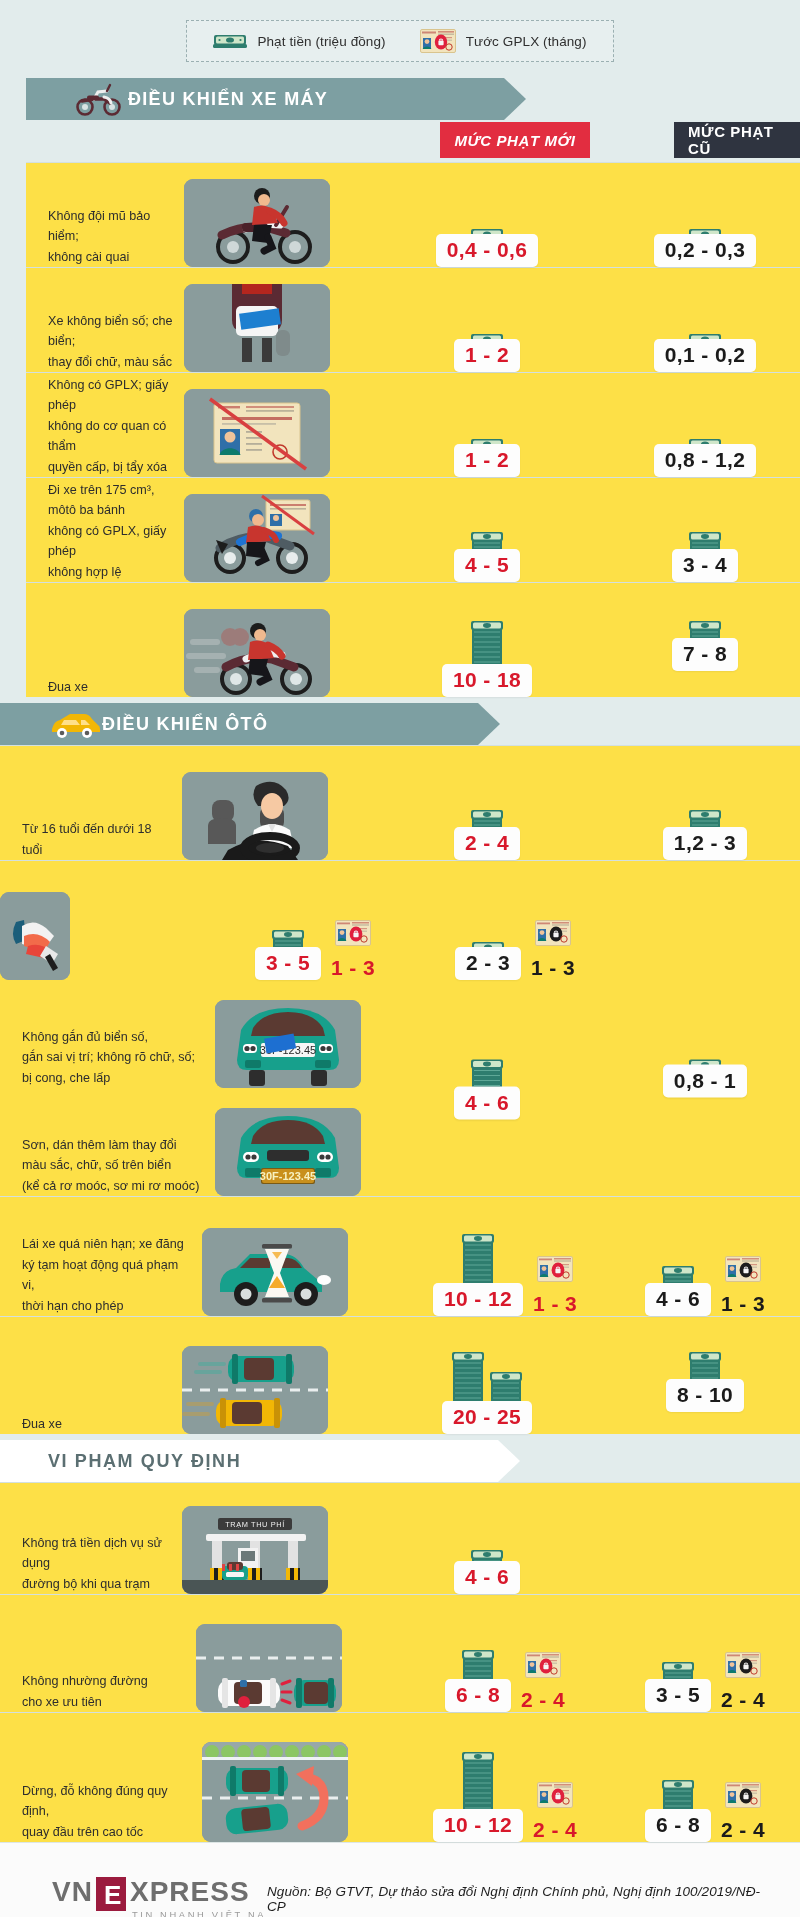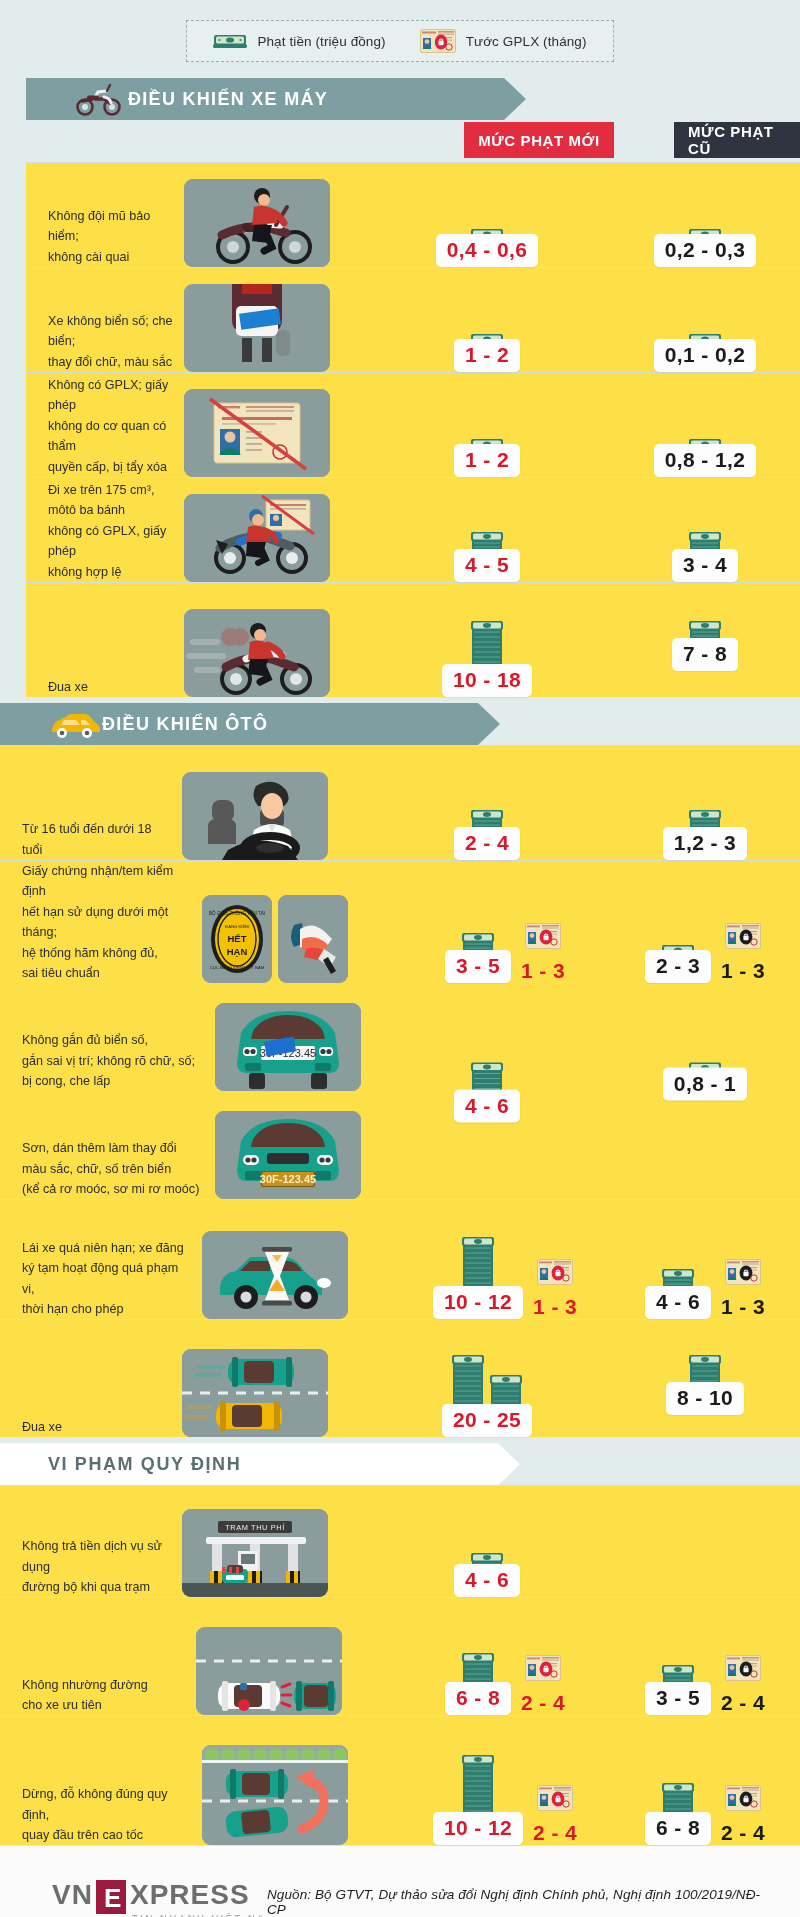--- a/index.html
+++ b/index.html
@@ -50,21 +50,21 @@
   .sec.light .title { color:#5b6f72; margin-left:48px; letter-spacing:1.6px;}
 
   
   .header-row { position:relative; height:42px; }
   .chip {
     position:absolute; top:2px; height:36px;
     display:flex; align-items:center; justify-content:center;
     color:#fff; font-size:15px; font-weight:bold; letter-spacing:.6px;
     padding: 0 14px;
   }
-  .chip.new { left:438px; width:150px; background:#e22d40; }
+  .chip.new { left:414px; width:150px; background:#e22d40;font-style:italic; }
   .chip.old { left:648px; width:136px; background:#2f3440; }
 
   
   .divider {
     position:absolute; left:612px; top:0; bottom:0;
     border-left:2px dashed #b3c6c6;
   }
 
   
   .rows { position:relative; }
@@ -572,38 +572,21 @@
                     <ellipse cx="17" cy="7.5" rx="4" ry="2.4" fill="#2e7d6e"></ellipse>
                   </svg>
               </div>
               <div class="pill dark">1,2 - 3</div>
             </div>
           </div>
         </div>
       </div>
 
       <div class="row" style="min-height:120px;">
-        <div class="desc" style="white-space:pre-line;">Giấy chứng nhận/tem kiểm định
-hết hạn sử dụng dưới một tháng;
-hệ thống hãm không đủ,
-sai tiêu chuẩn</div>
         <div class="thumbwrap">
-          <div class="thumb half">
-            <svg viewBox="0 0 70 88">
-              <rect width="70" height="88" fill="#8a9c9c"></rect>
-              <ellipse cx="35" cy="44" rx="26" ry="34" fill="#1d1d1d"></ellipse>
-              <ellipse cx="35" cy="44" rx="22" ry="30" fill="#f2c200"></ellipse>
-              <ellipse cx="35" cy="44" rx="19" ry="27" fill="none" stroke="#1d1d1d" stroke-width="1.4"></ellipse>
-              <text x="35" y="20" font-size="4.6" fill="#1d1d1d" text-anchor="middle" font-family="Liberation Sans, sans-serif">BỘ GIAO THÔNG VẬN TẢI</text>
-              <text x="35" y="33" font-size="4.2" fill="#1d1d1d" text-anchor="middle" font-family="Liberation Sans, sans-serif">ĐĂNG KIỂM</text>
-              <text x="35" y="47" font-size="9.5" font-weight="bold" fill="#1d1d1d" text-anchor="middle" font-family="Liberation Sans, sans-serif">HẾT</text>
-              <text x="35" y="60" font-size="9.5" font-weight="bold" fill="#1d1d1d" text-anchor="middle" font-family="Liberation Sans, sans-serif">HẠN</text>
-              <text x="35" y="74" font-size="4.2" fill="#1d1d1d" text-anchor="middle" font-family="Liberation Sans, sans-serif">CỤC ĐĂNG KIỂM VIỆT NAM</text>
-            </svg>
-          </div>
           <div class="thumb half">
             <svg viewBox="0 0 70 88">
               <rect width="70" height="88" fill="#8a9c9c"></rect>
               <path d="M16 30 q-6 12 0 22 l10 -4 -2 -20 Z" fill="#1b5e7a"></path>
               <path d="M22 34 q12 -8 24 2 l8 8 -10 14 -22 -6 Z" fill="#f2f2f2"></path>
               <path d="M24 44 q14 -6 26 6 l-6 10 -20 -6 Z" fill="#f26b4a"></path>
               <path d="M28 54 q14 -4 22 6 l-6 6 -18 -4 Z" fill="#e8453a"></path>
               <path d="M46 54 l12 8 -6 10 -12 -8 Z" fill="#e8e8e8"></path>
               <path d="M50 62 l8 14 -5 3 -8 -14 Z" fill="#1d1d1d"></path>
             </svg>

